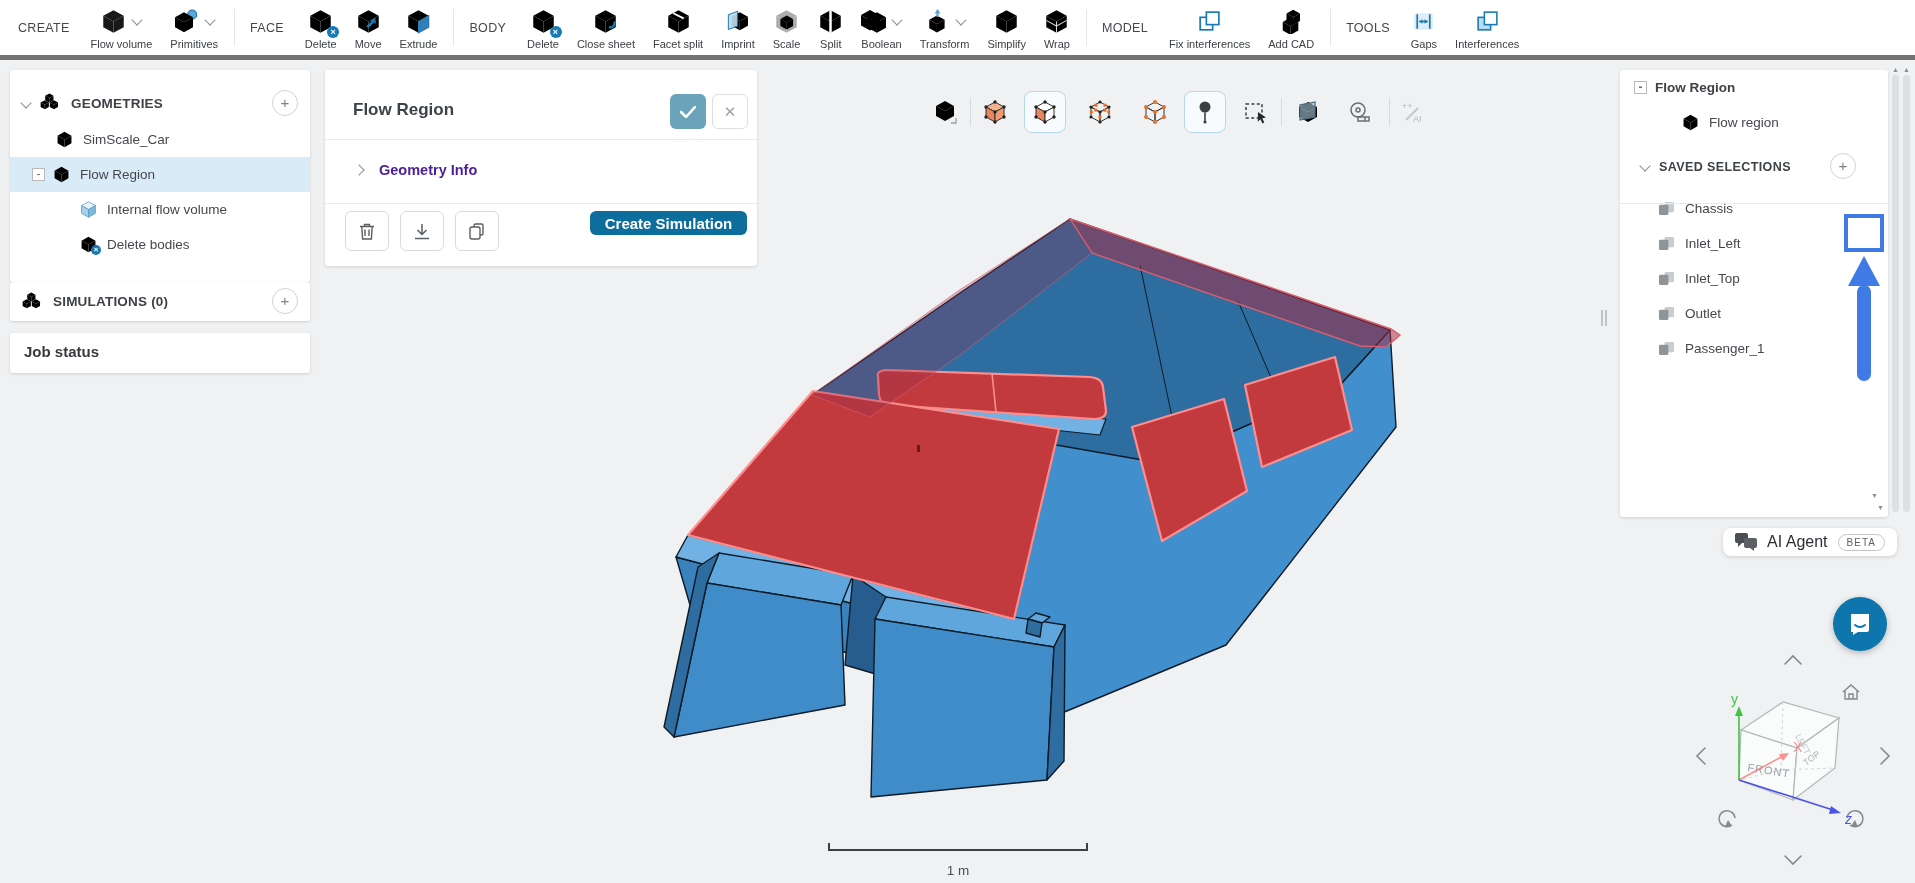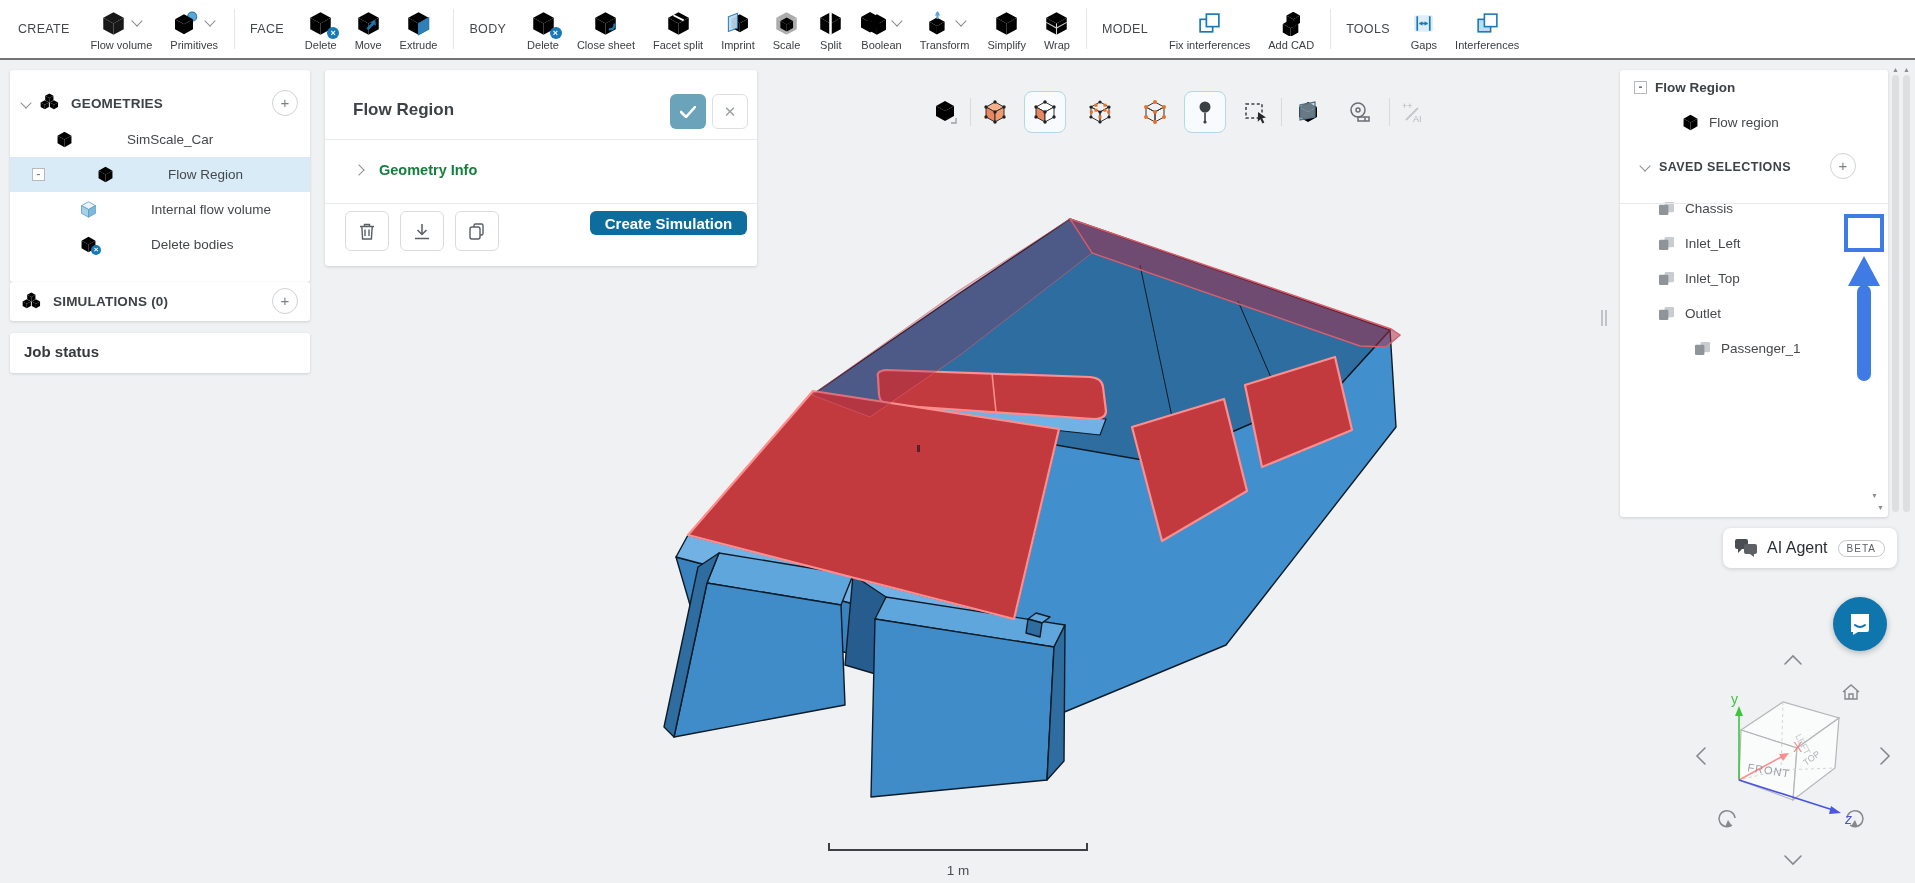--- a/index.html
+++ b/index.html
@@ -1,20 +1,20 @@
 <!DOCTYPE html>
 <html><head>
 <meta charset="utf-8">
 <style>
   html,body{margin:0;padding:0;background:#fff;}
   .app{position:relative;width:1915px;height:883px;overflow:hidden;
        font-family:"Liberation Sans",sans-serif;background:#fff;color:#3c4044;}
   
   .topbar{position:absolute;top:0;left:0;right:0;height:60px;background:#fff;
-          border-bottom:2px solid #737373;display:flex;align-items:stretch;padding-left:10px;box-sizing:border-box;}
+          border-bottom:5px solid #737373;display:flex;align-items:stretch;padding-left:10px;box-sizing:border-box;}
   .tgroup{display:flex;align-items:center;}
   .glabel{font-size:12.5px;color:#43474b;margin:0 12px 0 8px;letter-spacing:.3px;white-space:nowrap;}
   .titem{display:flex;flex-direction:column;align-items:center;padding:7px 9px 4px;cursor:pointer;}
   .ticonrow{display:flex;align-items:center;height:26px;position:relative;}
   .tlabel{font-size:11px;color:#3c4044;margin-top:3px;white-space:nowrap;}
   .tsep{width:1px;background:#e4e6e8;margin:9px 7px;}
   .chev-d{width:7px;height:7px;border-right:1.5px solid #8a8f94;border-bottom:1.5px solid #8a8f94;
           transform:rotate(45deg);margin-left:7px;margin-top:-4px;}
   .chev-r{width:7px;height:7px;border-right:1.6px solid #8a8f94;border-bottom:1.6px solid #8a8f94;
           transform:rotate(-45deg);display:inline-block;}
@@ -22,21 +22,21 @@
   .badge{position:absolute;right:-6px;bottom:-3px;width:12px;height:12px;border-radius:50%;
          background:#1779b5;color:#fff;font-size:9px;line-height:12px;text-align:center;font-weight:bold;}
   
   .canvas{position:absolute;top:60px;left:0;right:0;bottom:0;background:#f0f1f2;}
   .card{position:absolute;background:#fff;border-radius:3px;box-shadow:0 1px 3px rgba(0,0,0,.14);}
   
   .treehdr{display:flex;align-items:center;padding:0 12px;height:38px;position:relative;}
   .treehdr .hlabel{font-size:13.5px;font-weight:bold;color:#3d4247;margin-left:9px;letter-spacing:.2px;}
   .plusbtn{position:absolute;right:12px;width:26px;height:26px;border-radius:50%;border:1px solid #cfd3d6;
            background:#fff;color:#7c8186;font-size:15px;line-height:24px;text-align:center;cursor:pointer;box-sizing:border-box;}
-  .trow{display:flex;align-items:center;height:35px;font-size:13.5px;color:#44484d;position:relative;cursor:pointer;gap:44px;}
+  .trow{display:flex;align-items:center;height:35px;font-size:13.5px;color:#44484d;position:relative;cursor:pointer;}
   .trow .ticon16{margin-right:10px;}
   .trow.sel{background:#d9ebf7;}
   .minусbox,.minusbox{width:13px;height:13px;border:1px solid #b6babe;background:#fff;color:#6f7478;
             font-size:12px;line-height:10px;text-align:center;box-sizing:border-box;margin-right:8px;}
   .jobhdr{font-size:15px;font-weight:bold;color:#36393d;padding:10px 14px;}
   
   .dlg-title{font-size:17px;font-weight:bold;color:#3d4247;}
   .sqbtn{width:36px;height:35px;border-radius:6px;box-sizing:border-box;display:flex;align-items:center;
          justify-content:center;cursor:pointer;}
   .sqbtn.ok{background:#6ba3bb;color:#fff;font-size:16px;}
@@ -440,21 +440,21 @@
         <svg width="16" height="12" viewBox="0 0 16 12">
             <path d="M1 6 L6 11 L15 1" stroke="#fff" stroke-width="2.6" fill="none" stroke-linecap="round"></path>
           </svg>
       </div>
       <div class="sqbtn cancel" style="position:absolute;left:387px;top:24px;">
         <span>✕</span>
       </div>
       <div class="divider" style="top:69px;"></div>
       <div style="position:absolute;left:30px;top:92px;display:flex;align-items:center;gap:16px;">
         <span class="chev-r"></span>
-        <span style="font-size:14.5px;font-weight:bold;color:#15803d;">Geometry Info</span>
+        <span style="font-size:14.5px;font-weight:bold;color:#4c1d95;">Geometry Info</span>
       </div>
       <div class="divider" style="top:133px;"></div>
       <div class="iconbtn" style="left:20px;top:141px;">
         <svg width="18" height="19" viewBox="0 0 18 19" fill="none" stroke="#5a5f64" stroke-width="1.4">
             <path d="M2 4.5 h14 M6.5 4.5 v-2 h5 v2 M3.8 4.5 l.8 12.5 h8.8 l.8,-12.5 M7 7.5 v6.5 M11 7.5 v6.5"></path>
           </svg>
       </div>
       <div class="iconbtn" style="left:75px;top:141px;">
         <svg width="18" height="19" viewBox="0 0 18 19" fill="none" stroke="#5a5f64" stroke-width="1.5">
             <path d="M9 2 v10 M4.5 8 L9 12.5 L13.5 8 M2 16.5 h14"></path>
@@ -634,21 +634,21 @@
           </svg>
         <span>Inlet_Top</span>
       </div>
       <div class="rrow" style="padding-left:38px;">
         <svg width="17" height="16" viewBox="0 0 18 17" style="margin-right:10px;">
             <rect x="7" y="1" width="10" height="11" rx="1.5" fill="#c9ccd0"></rect>
             <rect x="1" y="4" width="10" height="11" rx="1.5" fill="#8f9499"></rect>
           </svg>
         <span>Outlet</span>
       </div>
-      <div class="rrow" style="padding-left:38px;margin-left:36px;">
+      <div class="rrow" style="padding-left:38px;">
         <svg width="17" height="16" viewBox="0 0 18 17" style="margin-right:10px;">
             <rect x="7" y="1" width="10" height="11" rx="1.5" fill="#c9ccd0"></rect>
             <rect x="1" y="4" width="10" height="11" rx="1.5" fill="#8f9499"></rect>
           </svg>
         <span>Passenger_1</span>
       </div>
       <span class="scrollarrow" style="right:10px;bottom:18px;">▼</span>
       <span class="scrollarrow" style="right:4px;bottom:6px;">▼</span>
     </div>
 
@@ -656,21 +656,21 @@
     <div class="scrolltrack" style="left:1903px;top:15px;height:437px;"></div>
     <span class="scrollarrow" style="left:1892px;top:6px;">▲</span>
     <span class="scrollarrow" style="left:1903px;top:6px;">▲</span>
 
     <div class="annobox" style="left:1844px;top:154px;width:40px;height:38px;"></div>
     <svg style="position:absolute;left:1846px;top:196px;" width="36" height="132" viewBox="0 0 36 132">
       <polygon points="18,0 34,30 2,30" fill="#3f7ae5"></polygon>
       <rect x="11" y="29" width="14" height="96" rx="7" fill="#3f7ae5"></rect>
     </svg>
 
-    <div class="aiagent" style="left:1723px;top:468px;width:174px;height:40px;">
+    <div class="aiagent" style="left:1723px;top:468px;width:174px;height:28px;">
       <svg width="22" height="18" viewBox="0 0 22 18">
           <rect x="0" y="0" width="13" height="10" rx="2" fill="#4a4e52"></rect>
           <path d="M3 10 l0 4 l4 -4 z" fill="#4a4e52"></path>
           <rect x="9" y="5" width="13" height="10" rx="2" fill="#5d6165"></rect>
           <path d="M19 15 l0 3 l-4 -3 z" fill="#5d6165"></path>
         </svg>
       <span class="ailabel">AI Agent</span>
       <span class="beta">BETA</span>
     </div>
 

